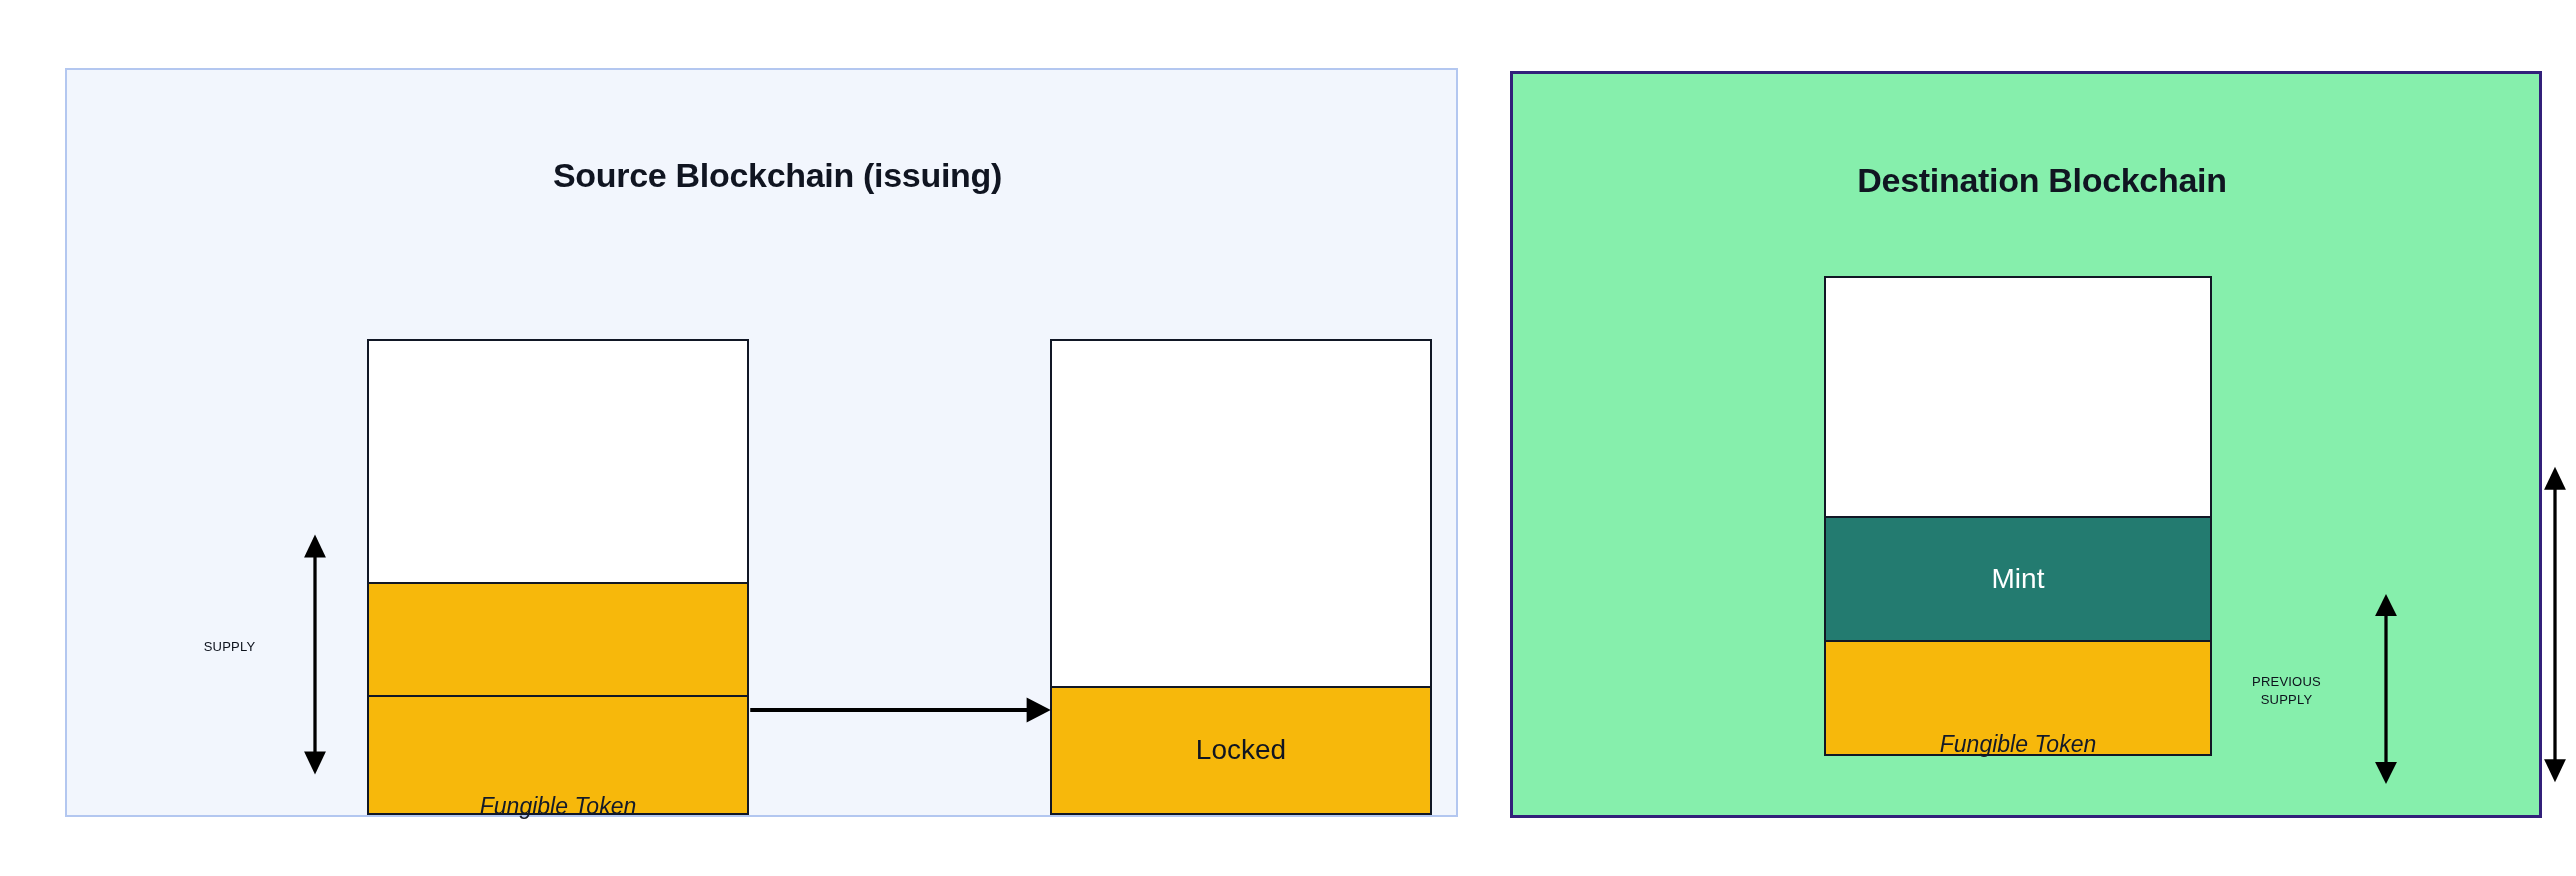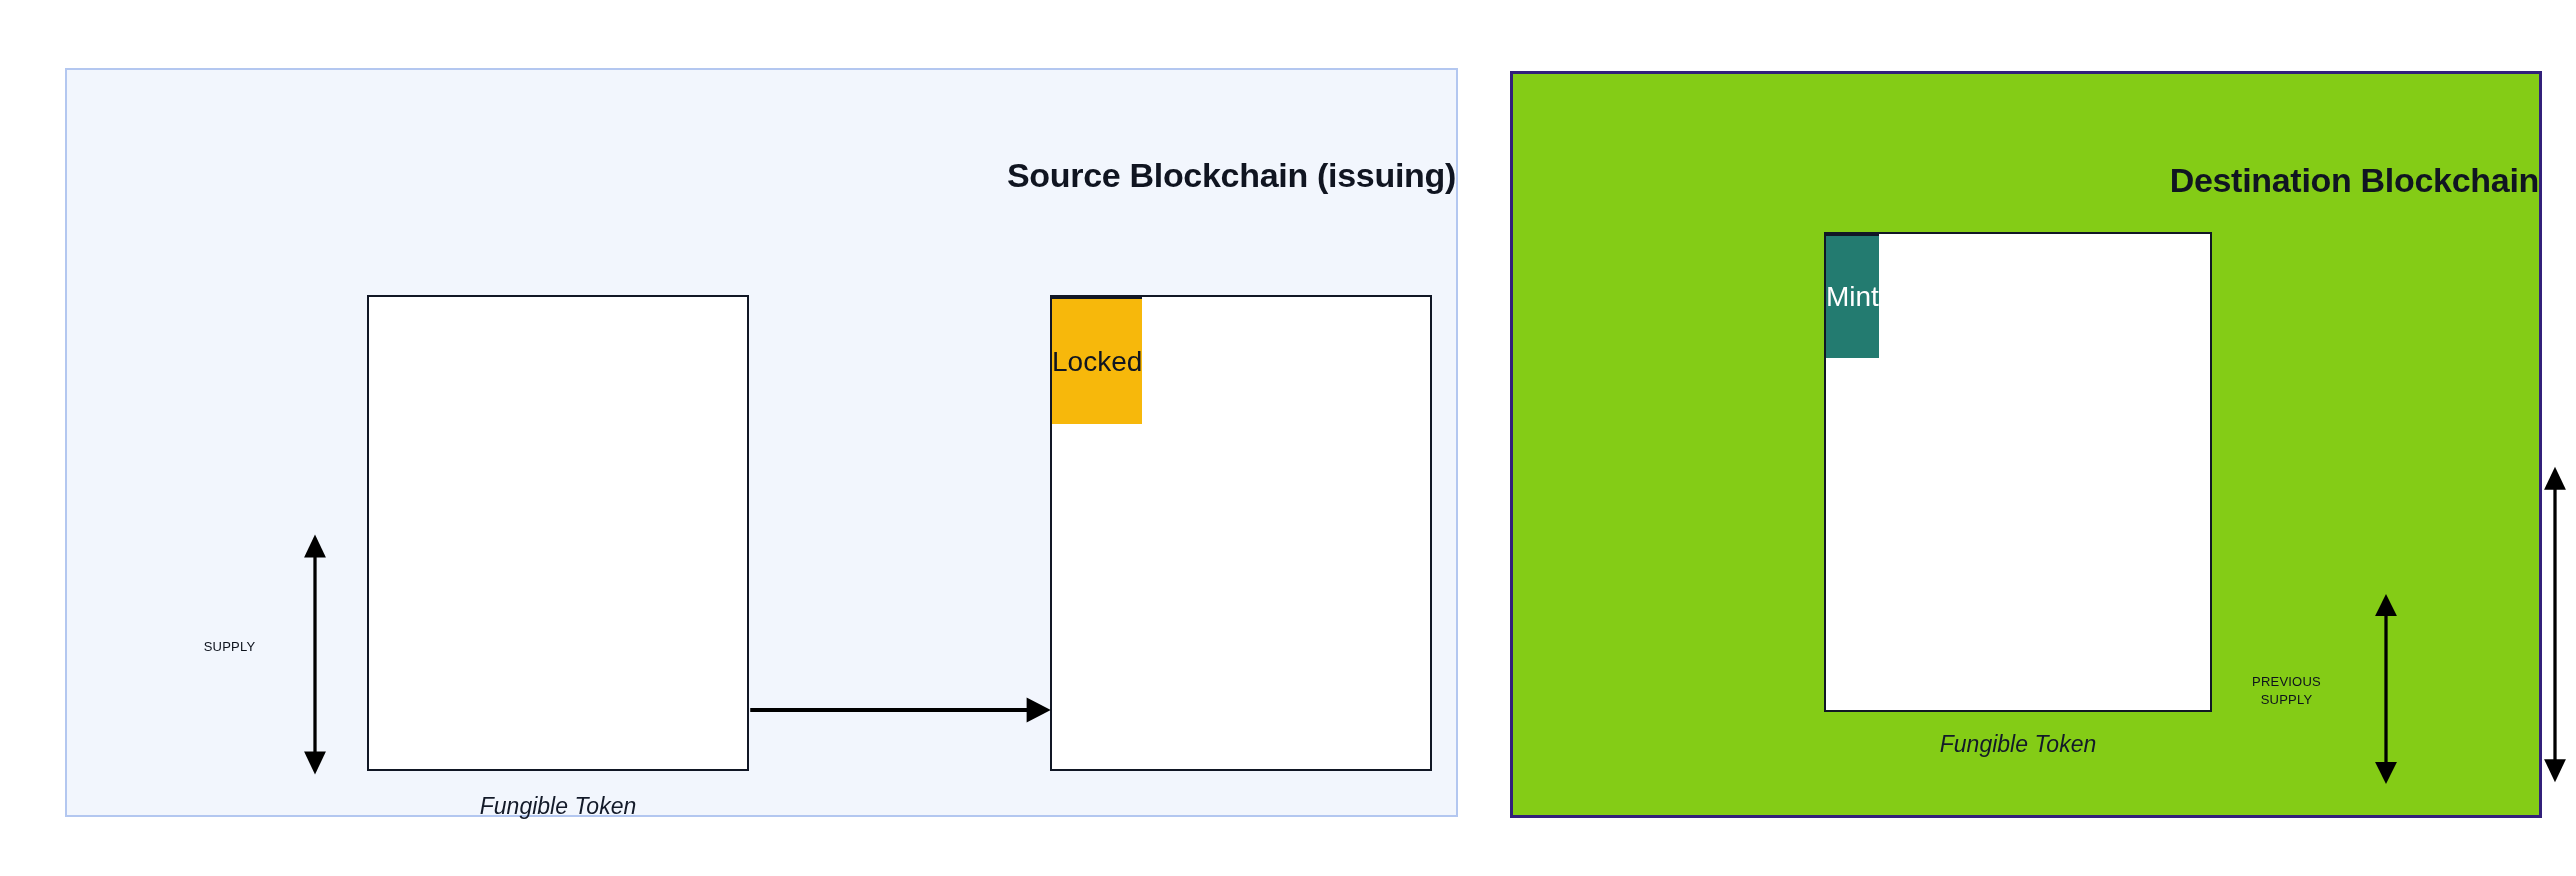--- a/index.html
+++ b/index.html
@@ -29,46 +29,48 @@
     width: 1393px;
     height: 749px;
     background: #f2f6fd;
     border: 2.8px solid #b3c7f0;
   }
   #panel-destination {
     left: 1510px;
     top: 71px;
     width: 1032px;
     height: 747px;
-    background: #84cc16;
+    background: #86efac;
     border: 3.9px solid #32207a;
   }
 
   .panel-title {
     position: absolute;
     left: 0;
     width: 100%;
-    text-align: right;
+    text-align: center;
     font-size: 34px;
     font-weight: bold;
     color: #101521;
     letter-spacing: -0.3px;
     white-space: nowrap;
+    padding-left: 16px;
   }
   #title-source  { top: 86px; }
   #title-dest    { top: 87px; }
 
   
   .bar-box {
     position: absolute;
     box-sizing: border-box;
     border: 2.2px solid #111725;
     background: #ffffff;
     display: flex;
-    flex-direction: row;
+    flex-direction: column;
+    margin-top: 44px;
   }
   .seg {
     box-sizing: border-box;
     display: flex;
     align-items: center;
     justify-content: center;
     font-size: 28px;
     line-height: 1;
     white-space: nowrap;
   }

